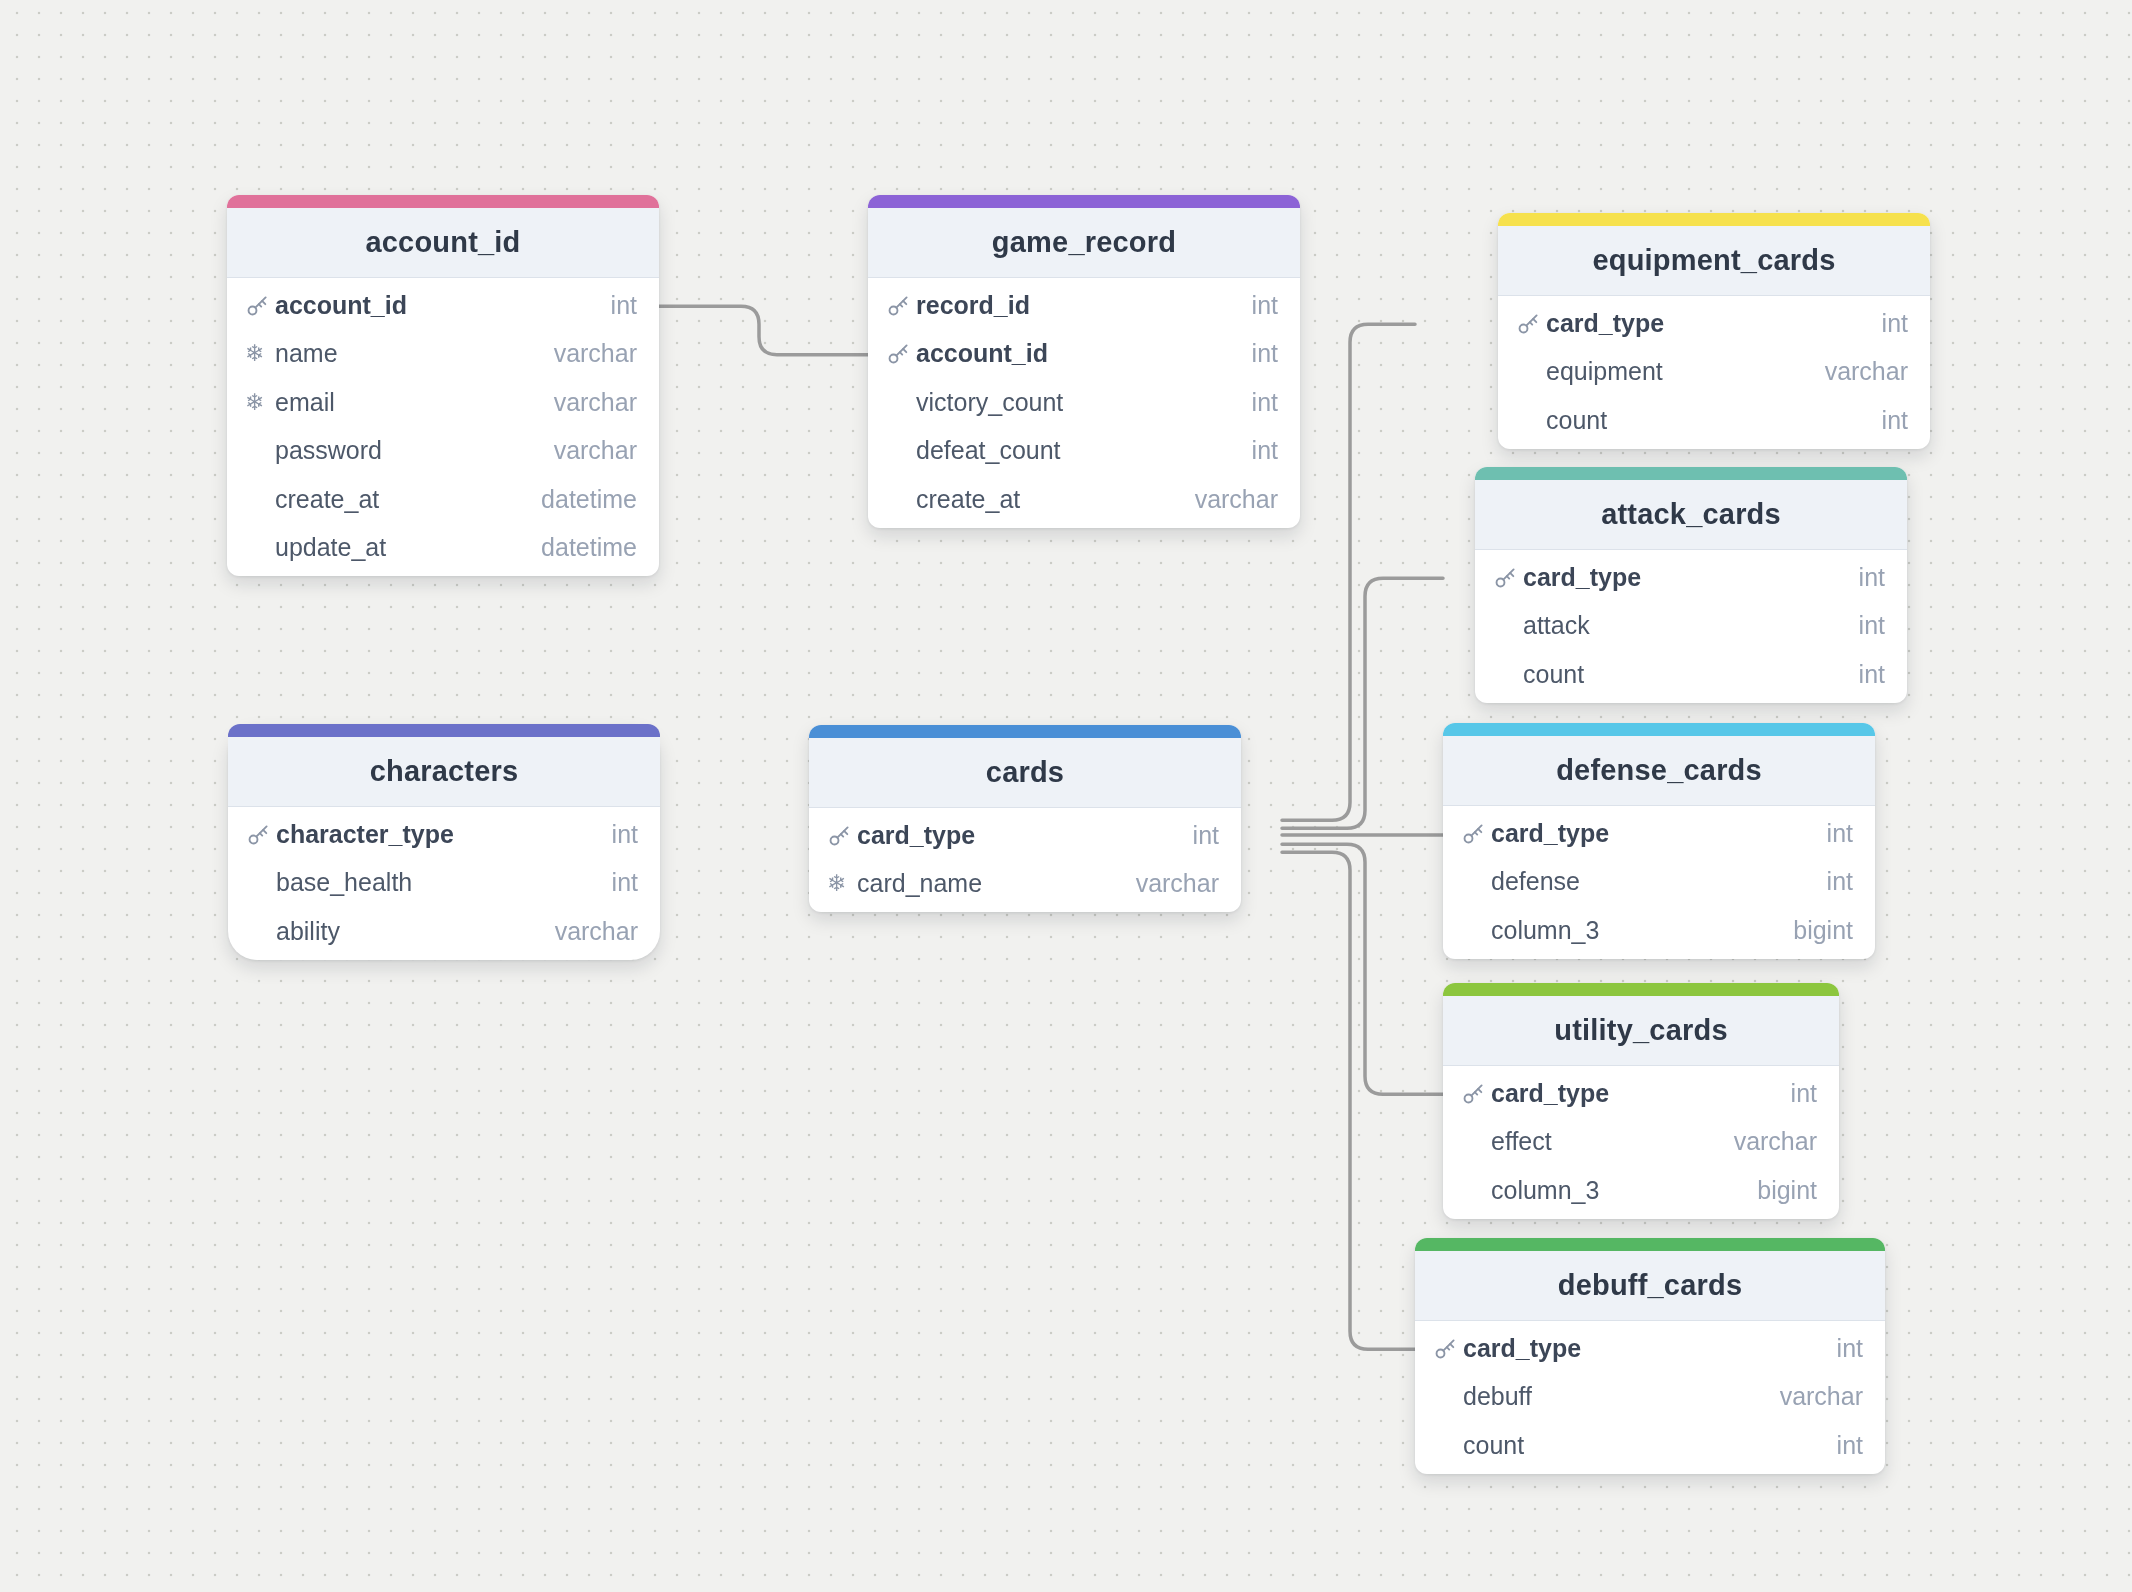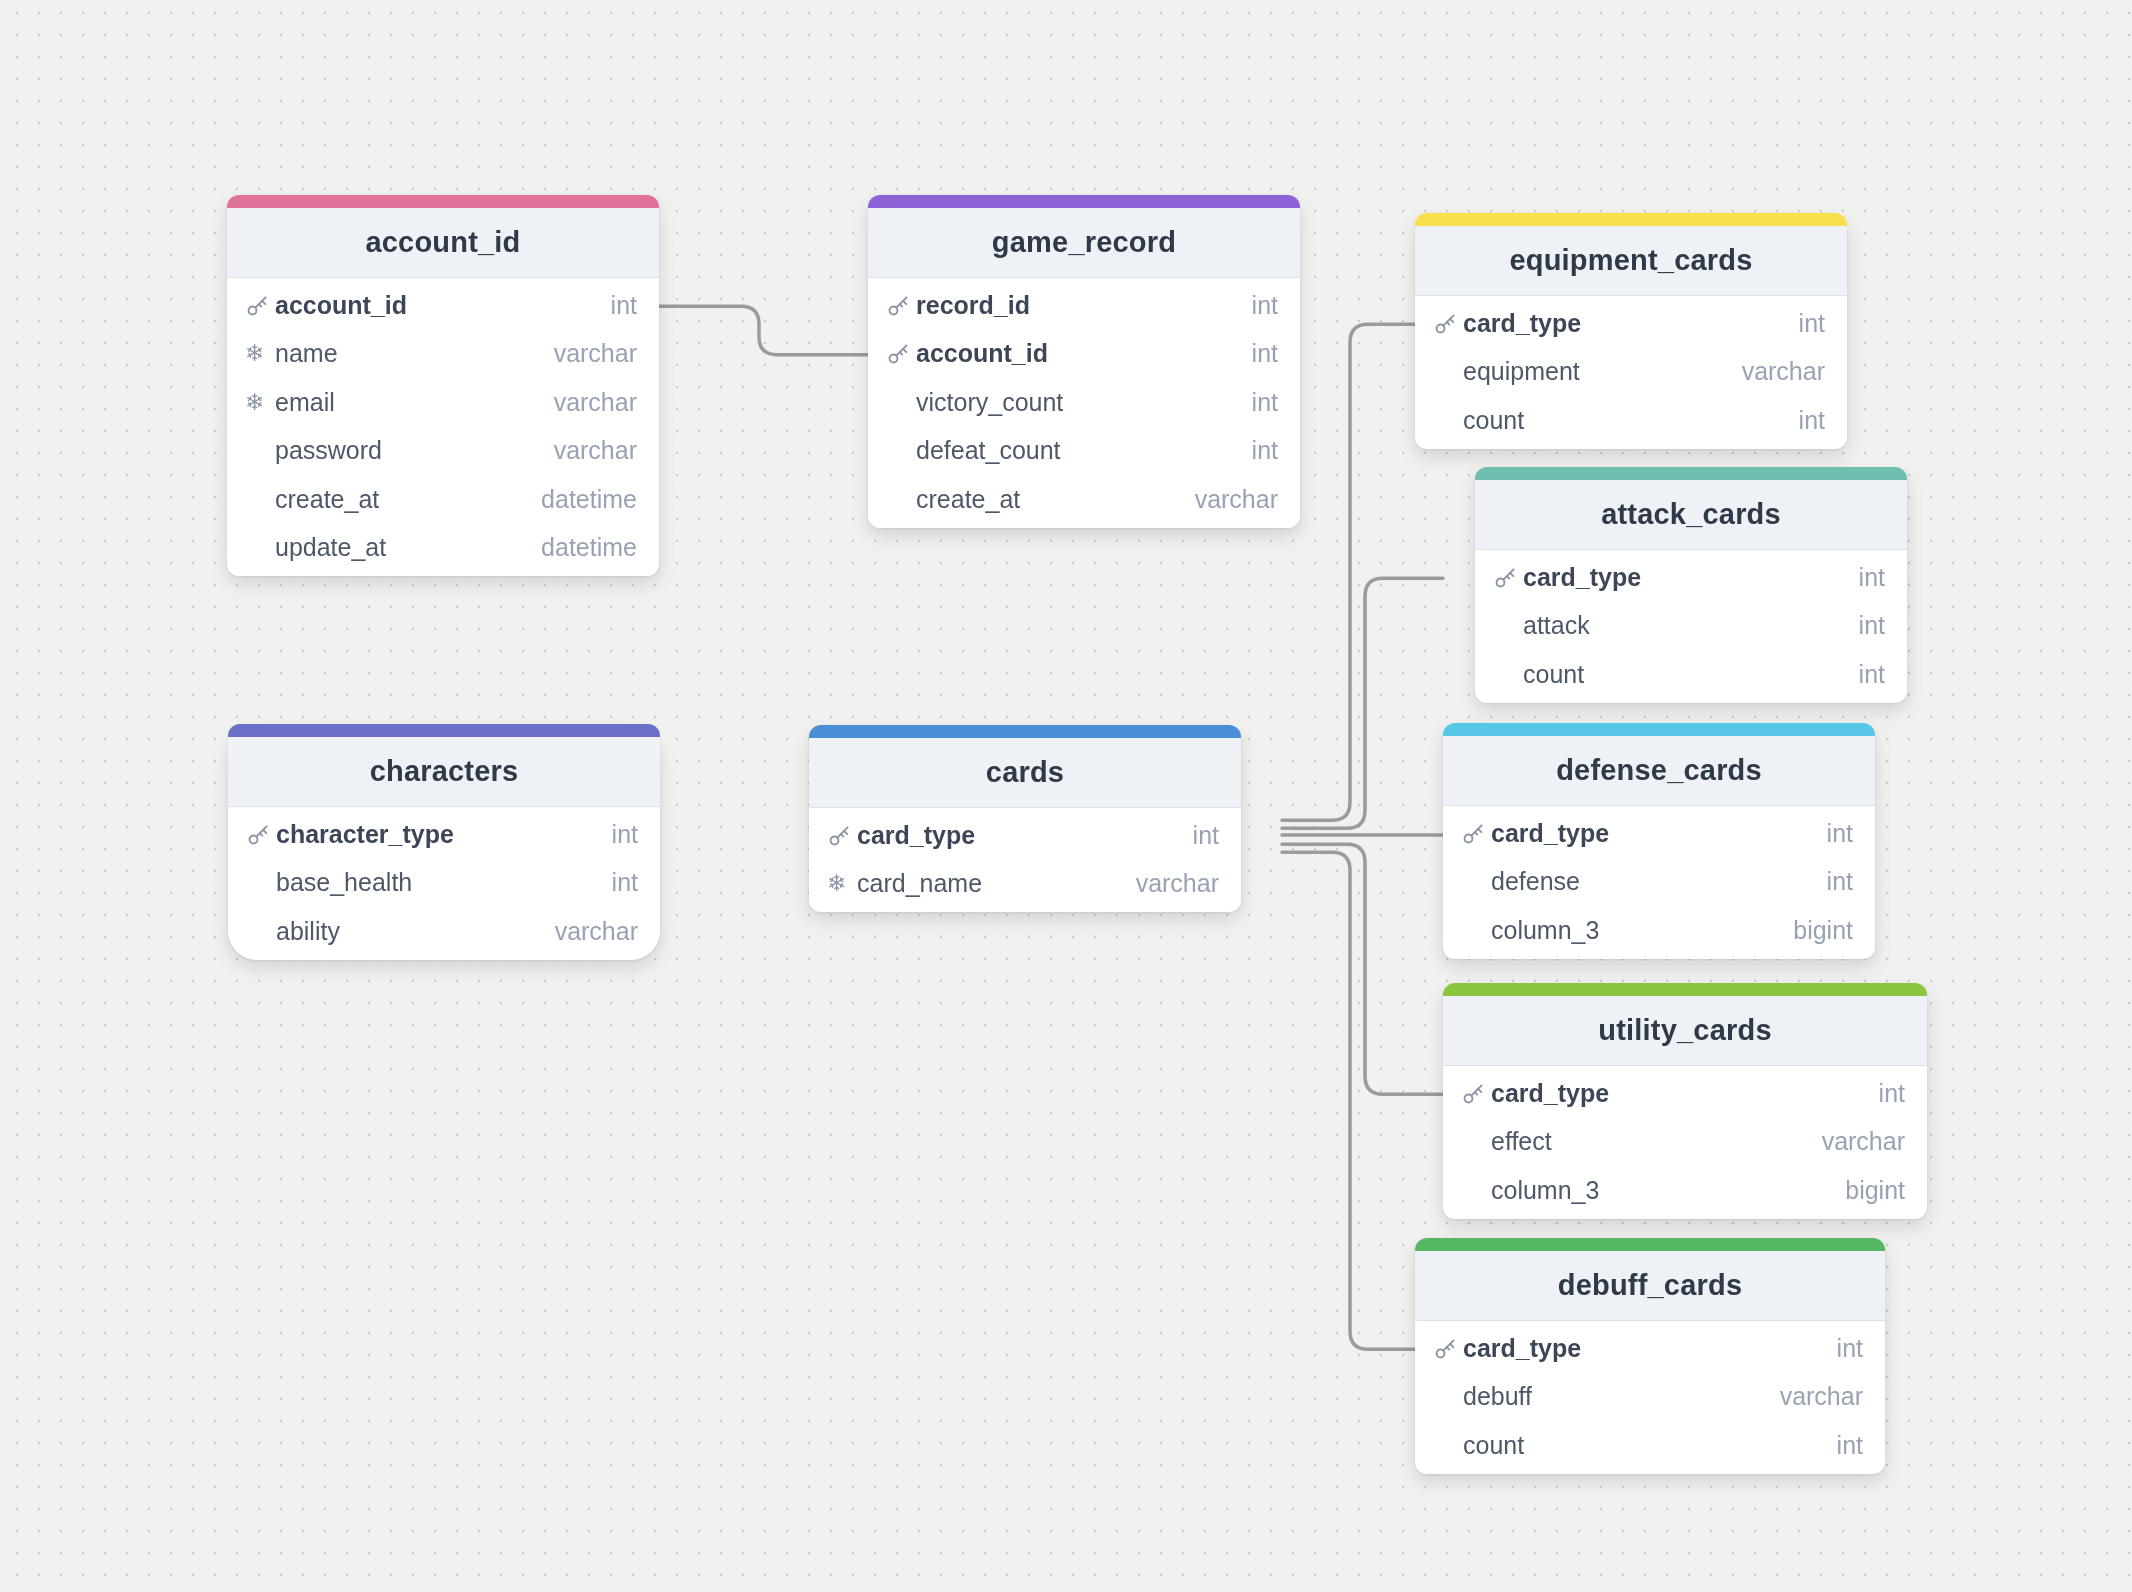--- a/index.html
+++ b/index.html
@@ -137,21 +137,21 @@
           <span class="fname">defeat_count</span>
           <span class="ftype">int</span>
         </div>
         <div class="frow">
           <span class="ficon"></span>
           <span class="fname">create_at</span>
           <span class="ftype">varchar</span>
         </div>
       </div>
     </div>
-    <div class="erd-table" style="left: 1415px; top: 213px; width: 432px;">
+    <div class="erd-table" style="left: 1498px; top: 213px; width: 432px;">
       <div class="accent-bar" style="background: rgb(246, 225, 77);"></div>
       <div class="thead">
         <div class="title">equipment_cards</div>
       </div>
       <div class="fields">
         <div class="frow">
           <span class="ficon">
             <svg viewBox="0 0 24 24" fill="none" stroke="currentColor" stroke-width="1.8" stroke-linecap="round" stroke-linejoin="round">
               <circle cx="7.2" cy="16.8" r="3.8"></circle>
               <path d="M9.9 14.1 L19.8 4.2"></path>
@@ -227,21 +227,21 @@
           <span class="fname">defense</span>
           <span class="ftype">int</span>
         </div>
         <div class="frow">
           <span class="ficon"></span>
           <span class="fname">column_3</span>
           <span class="ftype">bigint</span>
         </div>
       </div>
     </div>
-    <div class="erd-table" style="left: 1443px; top: 983px; width: 484px;">
+    <div class="erd-table" style="left: 1443px; top: 983px; width: 396px;">
       <div class="accent-bar" style="background: rgb(140, 198, 62);"></div>
       <div class="thead">
         <div class="title">utility_cards</div>
       </div>
       <div class="fields">
         <div class="frow">
           <span class="ficon">
             <svg viewBox="0 0 24 24" fill="none" stroke="currentColor" stroke-width="1.8" stroke-linecap="round" stroke-linejoin="round">
               <circle cx="7.2" cy="16.8" r="3.8"></circle>
               <path d="M9.9 14.1 L19.8 4.2"></path>

